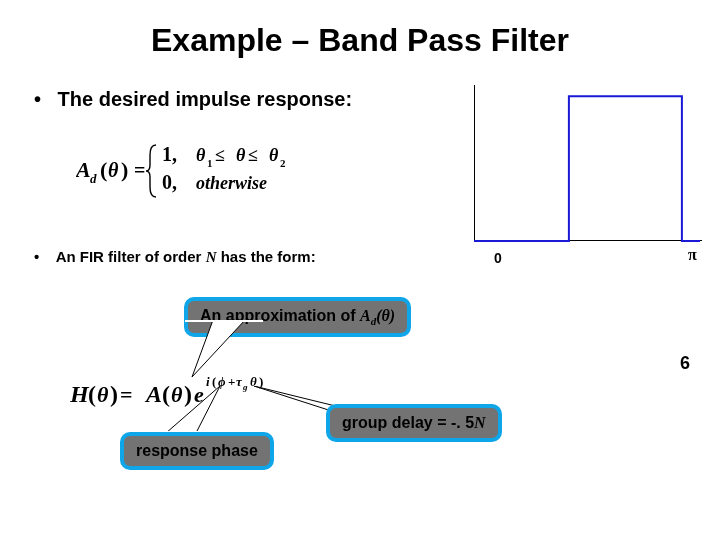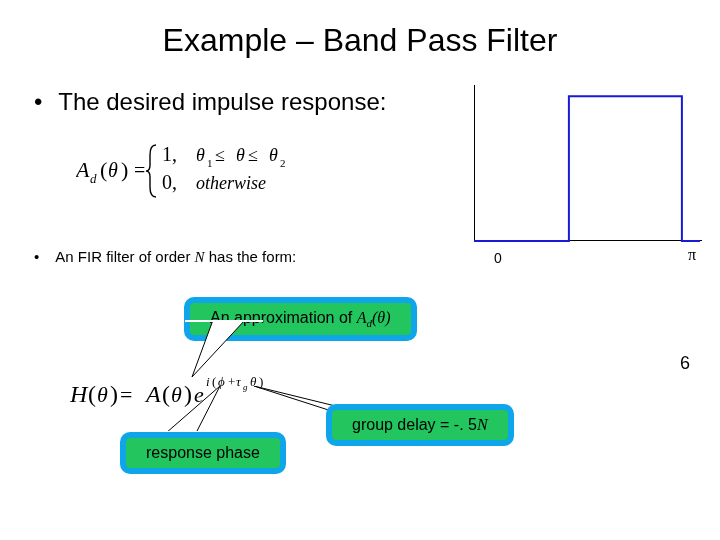--- a/index.html
+++ b/index.html
@@ -1,31 +1,31 @@
 <!DOCTYPE html>
 <html><head>
 <meta charset="utf-8">
 <style>
   * { margin: 0; padding: 0; box-sizing: border-box; }
   html, body { width: 720px; height: 540px; background: #fff; font-family: Arial, Helvetica, sans-serif; color: #000; }
-  .slide { position: relative; width: 720px; height: 392px; }
+  .slide { position: relative; width: 720px; height: 392px; font-weight: bold; }
   .title { position: absolute; top: 22px; left: 0; width: 720px; text-align: center; font-size: 32px; color: #000; }
-  .bullet1 { position: absolute; top: 88px; left: 34px; font-size: 24px; }
+  .bullet1 { position: absolute; top: 88px; left: 34px; font-size: 20px; }
   .bullet1 .dot { display: inline-block; width: 18px; }
   .piecewise { position: absolute; top: 141px; left: 76px; }
   .bullet2 { position: absolute; top: 248px; left: 34px; font-size: 15px; }
   .bullet2 .dot { display: inline-block; width: 18px; }
   .ital { font-style: italic; font-family: "Times New Roman", serif; }
   .chart { position: absolute; top: 85px; left: 470px; width: 232px; height: 164px; }
   .chart-frame { position: absolute; left: 0; top: 0; width: 232px; height: 164px; background: #fff; }
   .axis-x { position: absolute; left: 4px; right: 0; bottom: 8px; height: 1px; background: #000; }
   .axis-y { position: absolute; left: 4px; top: 0; bottom: 8px; width: 1px; background: #000; }
   .xlabel0 { position: absolute; left: 494px; top: 250px; font-size: 14px; font-family: Arial, sans-serif; }
   .xlabelpi { position: absolute; left: 688px; top: 246px; font-size: 16px; font-family: "Times New Roman", serif; }
-  .callout-box { position: absolute; border: 6px solid #0ea5e9; background: #22c55e; border-radius: 10px; padding: 6px 20px; font-size: 16px; white-space: nowrap; }
+  .callout-box { position: absolute; border: 4px solid #0ea5e9; background: #737373; border-radius: 10px; padding: 6px 12px; font-size: 16px; white-space: nowrap; }
   .annot-top { top: 297px; left: 184px; }
   .annot-top .ital2 { font-style: italic; font-family: "Times New Roman", serif; }
   .annot-top .sub { font-size: 11px; vertical-align: sub; font-style: italic; font-family: "Times New Roman", serif;}
   .annot-top .theta { font-family: 'Times New Roman', serif; font-style: italic; }
   .annot-phase { top: 432px; left: 120px; }
   .annot-group { top: 404px; left: 326px; }
   .formula2 { position: absolute; top: 370px; left: 70px; }
   .pagenum { position: absolute; bottom: 18px; right: 30px; font-size: 18px; }
   svg text { font-family: "Times New Roman", serif; }
 </style>

